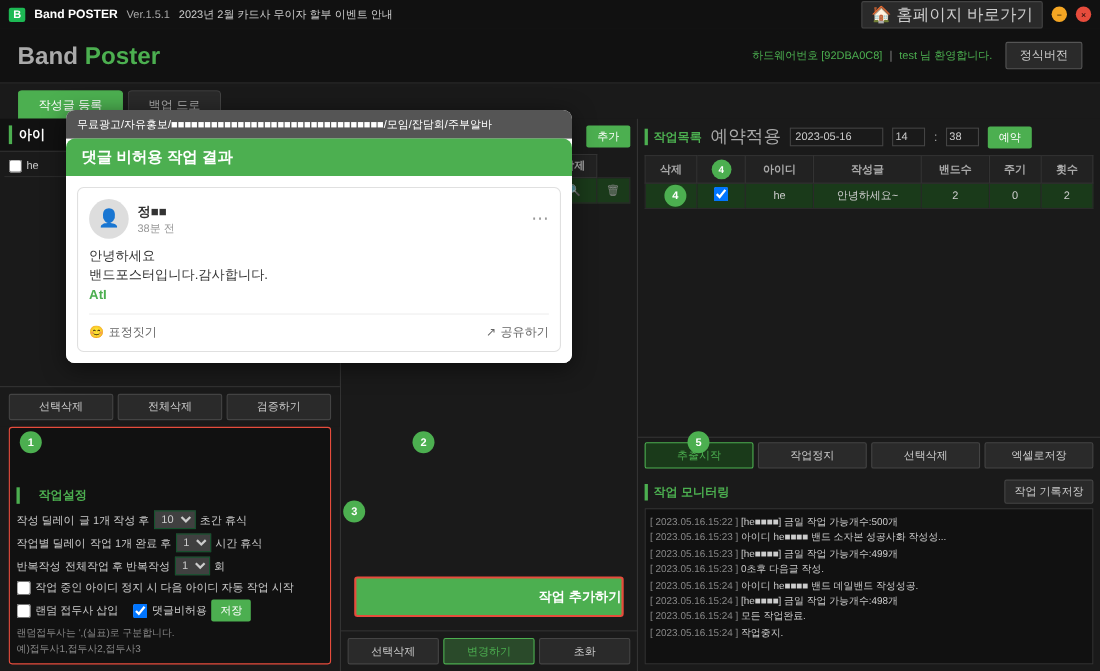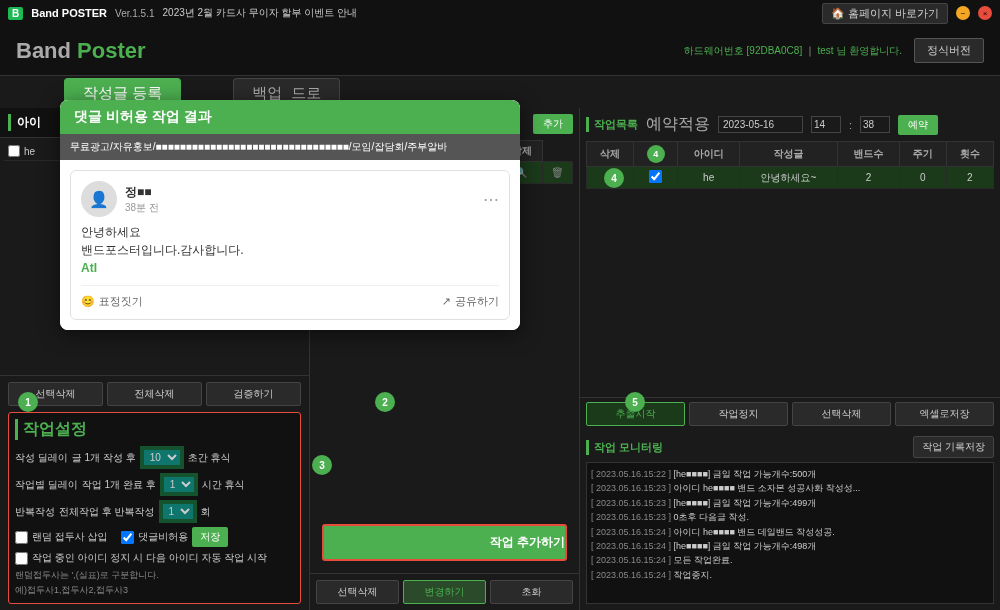--- a/index.html
+++ b/index.html
@@ -52,21 +52,21 @@
     #title-bar-right {
       display: flex;
       align-items: center;
       gap: 8px;
     }
     #home-btn {
       background: #2a2a2a;
       color: #ccc;
       border: 1px solid #444;
       padding: 2px 8px;
-      font-size: 11px;
+      font-size: 15px;
       cursor: pointer;
       border-radius: 2px;
     }
     .win-btn {
       width: 14px;
       height: 14px;
       border-radius: 50%;
       border: none;
       cursor: pointer;
       font-size: 8px;
@@ -118,36 +118,34 @@
     #tabs {
       background: #1a1a1a;
       height: 32px;
       display: flex;
       align-items: flex-end;
       padding-left: 16px;
       gap: 4px;
     }
     .tab {
       padding: 5px 18px;
-      font-size: 15px;
+      font-size: 11px;
       cursor: pointer;
       border-radius: 4px 4px 0 0;
       border: 1px solid #444;
       border-bottom: none;
-      margin-left: 48px;
     }
     .tab.active {
       background: #4CAF50;
       color: #fff;
       border-color: #4CAF50;
     }
     .tab.inactive {
       background: #2a2a2a;
       color: #aaa;
-      font-family: Liberation Mono, monospace;
     }
 
     
     #main {
       display: flex;
       height: calc(610px - 26px - 50px - 32px);
       background: #1a1a1a;
     }
 
     
@@ -221,39 +219,40 @@
     
     #work-settings {
       background: #111;
       border: 1px solid #e74c3c;
       border-radius: 3px;
       margin: 0 8px 6px 8px;
       padding: 6px;
     }
     #work-settings-title {
       color: #4CAF50;
-      font-size: 16px;
+      font-size: 11px;
       font-weight: bold;
       border-left: 3px solid #4CAF50;
-      padding-left: 5px;
+      padding-left: 17px;
       margin-bottom: 6px;
+      margin-top: 48px;
     }
     .settings-row {
       display: flex;
       align-items: center;
       margin-bottom: 4px;
       gap: 4px;
       font-size: 10px;
       color: #ccc;
     }
     .settings-row label { white-space: nowrap; }
     .small-select {
-      background: #0f766e;
-      color: #ccc;
-      border: 4px solid #14532d;
+      background: #404040;
+      color: #ccc;
+      border: 1px solid #14532d;
       font-size: 10px;
       padding: 1px 2px;
     }
     .settings-note {
       font-size: 9px;
       color: #888;
       margin-top: 2px;
     }
     #save-btn {
       background: #4CAF50;
@@ -684,30 +683,30 @@
         <label>반복작성</label>
         <span>전체작업 후 반복작성</span>
         <select class="small-select">
           <option>1</option><option>2</option><option>3</option>
         </select>
         <span>회</span>
       </div>
 
       <div class="settings-row">
         <input type="checkbox" style="">
+        <label>작업 중인 아이디 정지 시 다음 아이디 자동 작업 시작</label>
+      </div>
+
+      <div class="settings-row">
+        <input type="checkbox" style="">
         <label>랜덤 접두사 삽입</label>
         &nbsp;&nbsp;
         <input type="checkbox" checked="" style="">
         <label>댓글비허용</label>
         <button id="save-btn">저장</button>
-      </div>
-
-      <div class="settings-row">
-        <input type="checkbox" style="">
-        <label>작업 중인 아이디 정지 시 다음 아이디 자동 작업 시작</label>
       </div>
 
       <div class="settings-note">랜덤접두사는 ',(실표)로 구분합니다.</div>
       <div class="settings-note">예)접두사1,접두사2,접두사3</div>
     </div>
   </div>
 
   <div id="mid-panel">
     <div id="reg-doc-section">
       <div id="reg-doc-header">
@@ -807,22 +806,22 @@
           <div class="log-entry"><span class="log-time">[ 2023.05.16.15:24 ]</span><span class="log-text"> [he■■■■] 금일 작업 가능개수:498개</span></div>
           <div class="log-entry"><span class="log-time">[ 2023.05.16.15:24 ]</span><span class="log-text"> 모든 작업완료.</span></div>
           <div class="log-entry"><span class="log-time">[ 2023.05.16.15:24 ]</span><span class="log-text"> 작업중지.</span></div>
         </div>
     </div>
   </div>
 </div>
 
 <div id="popup-overlay">
   <div id="comment-popup">
+    <div id="popup-banner">무료광고/자유홍보/■■■■■■■■■■■■■■■■■■■■■■■■■■■■■■■■/모임/잡담회/주부알바</div>
     <div id="popup-header">댓글 비허용 작업 결과</div>
-    <div id="popup-banner">무료광고/자유홍보/■■■■■■■■■■■■■■■■■■■■■■■■■■■■■■■■/모임/잡담회/주부알바</div>
     <div id="popup-content">
       <div id="comment-card">
         <div id="comment-user-row">
           <div id="user-avatar">👤</div>
           <div id="user-info">
             <span id="user-name">정■■</span>
             <span id="comment-time">38분 전</span>
           </div>
           <div style="margin-left:auto; color:#999; cursor:pointer; font-size:16px;">⋯</div>
         </div>

